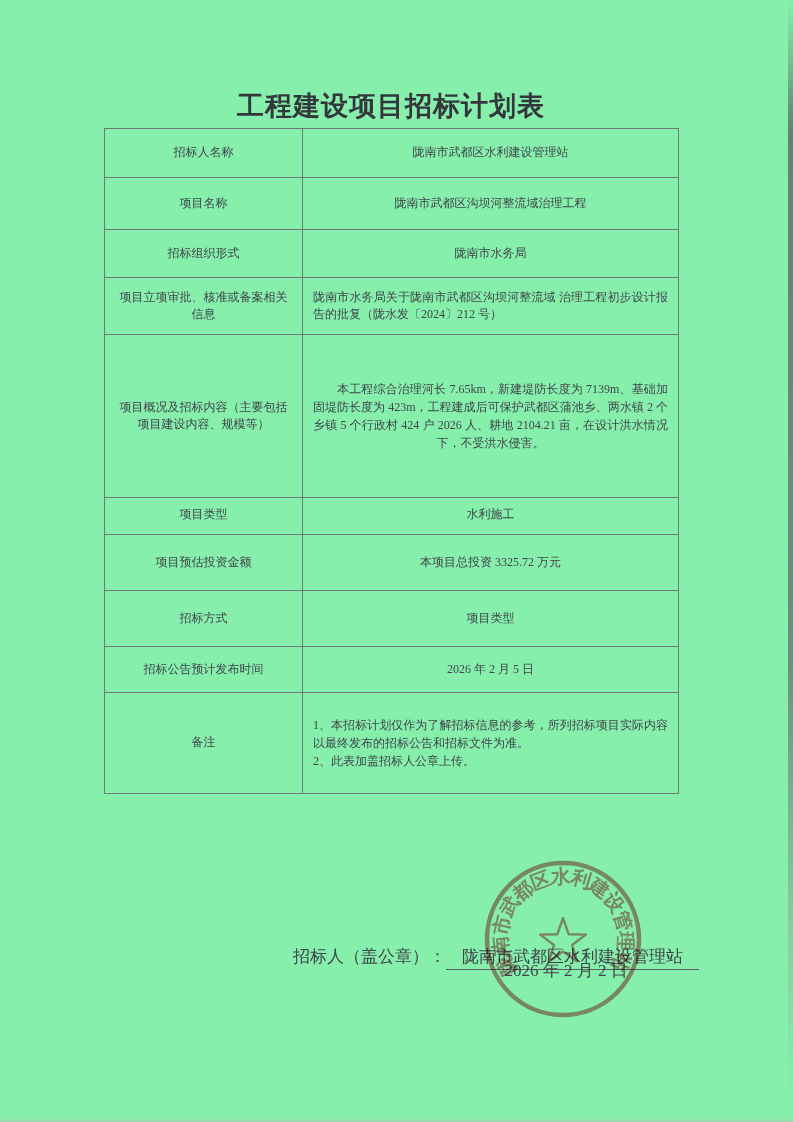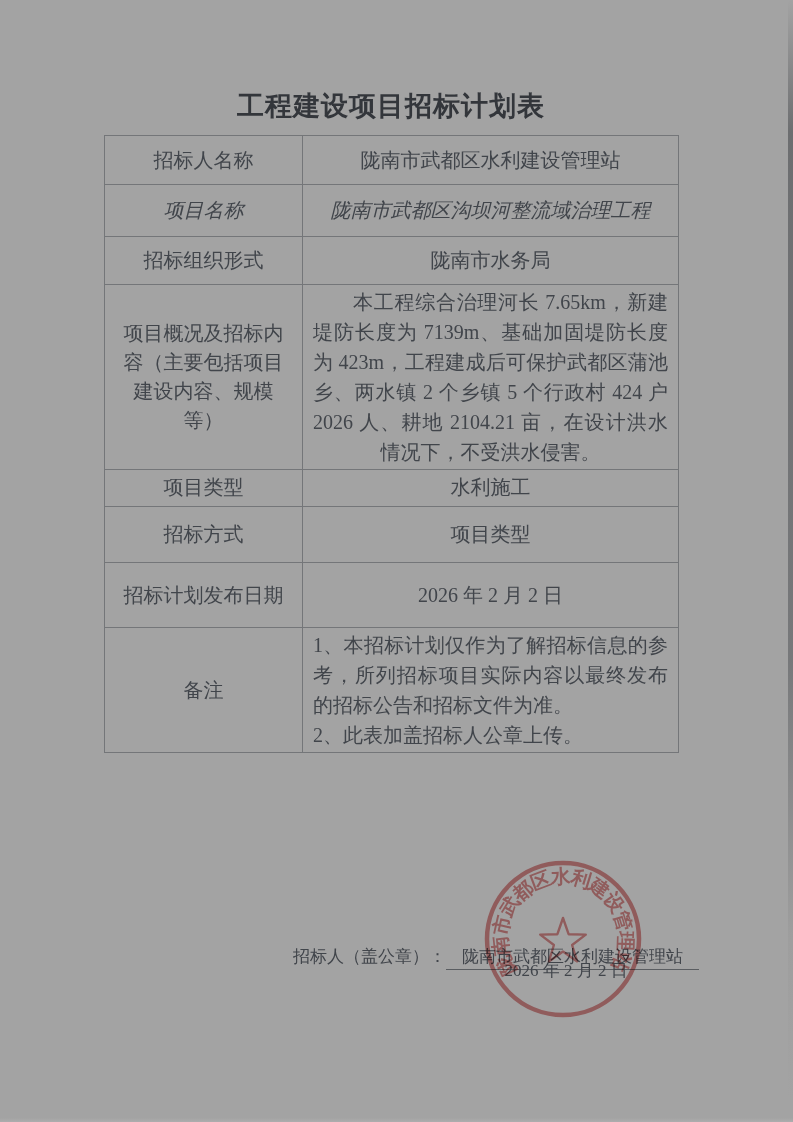--- a/index.html
+++ b/index.html
@@ -1,21 +1,21 @@
 <!DOCTYPE html>
 <html><head>
 <meta charset="utf-8">
 <style>
   html, body { margin: 0; padding: 0; background: #e9e9e9; }
   .page {
     position: relative;
     width: 793px;
     height: 1122px;
     margin: 0 auto;
-    background: #a3a3a3;
+    background: #86efac;
     overflow: hidden;
     font-family: "Liberation Serif", "DejaVu Serif", serif;
     color: #3f4247;
   }
 
   
   .title {
     position: absolute;
     top: 88px;
     left: 104px;
@@ -24,39 +24,39 @@
     text-align: center;
     font-size: 27px;
     font-weight: bold;
     letter-spacing: 1px;
     color: #33363b;
   }
 
   
   .bid-table {
     position: absolute;
-    top: 135px;
+    top: 128px;
     left: 104px;
     width: 574px;
     border-collapse: collapse;
     table-layout: fixed;
-    font-size: 20px;
+    font-size: 12px;
     color: #41454b;
   }
   .bid-table td {
     border: 1px solid #747679;
     padding: 2px 10px;
     vertical-align: middle;
     line-height: 1.45;
   }
   .bid-table col.c1 { width: 198px; }
   .bid-table col.c2 { width: 376px; }
 
   .r0  td { height: 44px; }
-  .r1  td { height: 47px; font-style: italic; }
+  .r1  td { height: 47px; }
   .r2  td { height: 43px; }
   .r3  td { height: 52px; }
   .r4  td { height: 158px; }
   .r5  td { height: 32px; font-family: Liberation Mono, monospace; }
   .r6  td { height: 51px; }
   .r7  td { height: 41px; }
   .r8  td { height: 51px; }
   .r9  td { height: 41px; }
   .r10 td { height: 60px; }
   .r11 td { height: 96px; margin-left: 12px; }
@@ -158,35 +158,43 @@
         <td class="val">陇南市武都区水利建设管理站</td>
       </tr>
       <tr class="r1">
         <td class="lbl">项目名称</td>
         <td class="val">陇南市武都区沟坝河整流域治理工程</td>
       </tr>
       <tr class="r2">
         <td class="lbl">招标组织形式</td>
         <td class="val">陇南市水务局</td>
       </tr>
+      <tr class="r3">
+        <td class="lbl">项目立项审批、核准或备案相关信息</td>
+        <td class="val para">陇南市水务局关于陇南市武都区沟坝河整流域 治理工程初步设计报告的批复（陇水发〔2024〕212 号）</td>
+      </tr>
       <tr class="r4">
         <td class="lbl">项目概况及招标内容（主要包括项目建设内容、规模等）</td>
         <td class="val overview">本工程综合治理河长 7.65km，新建堤防长度为 7139m、基础加固堤防长度为 423m，工程建成后可保护武都区蒲池乡、两水镇 2 个乡镇 5 个行政村 424 户 2026 人、耕地 2104.21 亩，在设计洪水情况下，不受洪水侵害。</td>
       </tr>
       <tr class="r5">
         <td class="lbl">项目类型</td>
         <td class="val">水利施工</td>
       </tr>
+      <tr class="r6">
+        <td class="lbl">项目预估投资金额</td>
+        <td class="val">本项目总投资 3325.72 万元</td>
+      </tr>
       <tr class="r8">
         <td class="lbl">招标方式</td>
         <td class="val">项目类型</td>
       </tr>
-      <tr class="r10">
-        <td class="lbl">招标计划发布日期</td>
-        <td class="val">2026 年 2 月 2 日</td>
+      <tr class="r9">
+        <td class="lbl">招标公告预计发布时间</td>
+        <td class="val">2026 年 2 月 5 日</td>
       </tr>
       <tr class="r11">
         <td class="lbl">备注</td>
         <td class="val remark">
           <div class="remark-line">1、本招标计划仅作为了解招标信息的参考，所列招标项目实际内容以最终发布的招标公告和招标文件为准。</div>
           <div class="remark-line">2、此表加盖招标人公章上传。</div>
         </td>
       </tr>
     </tbody>
   </table>

